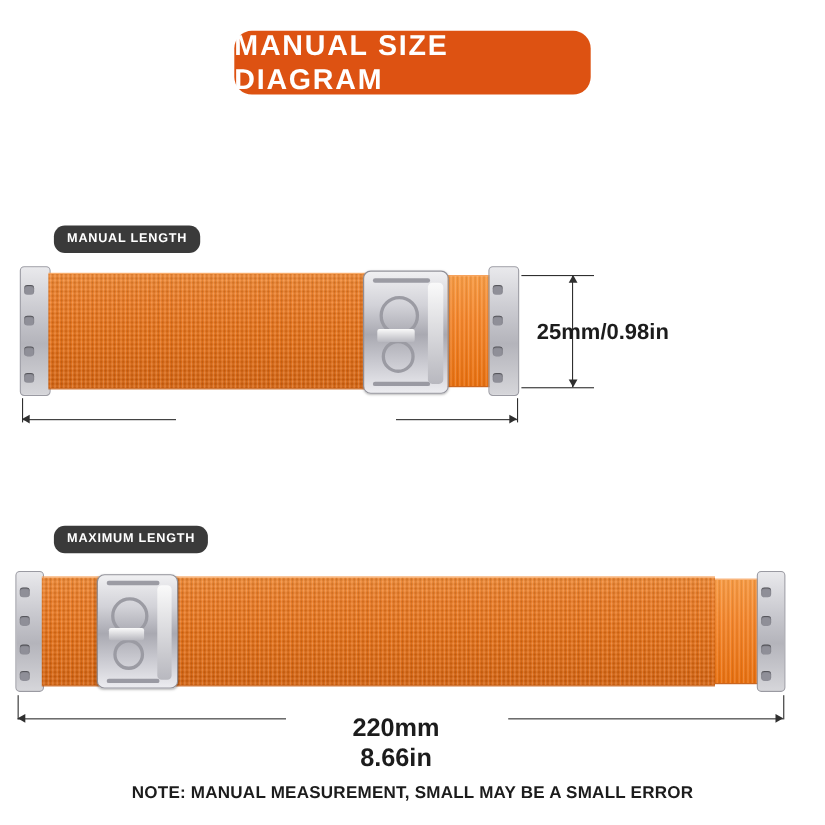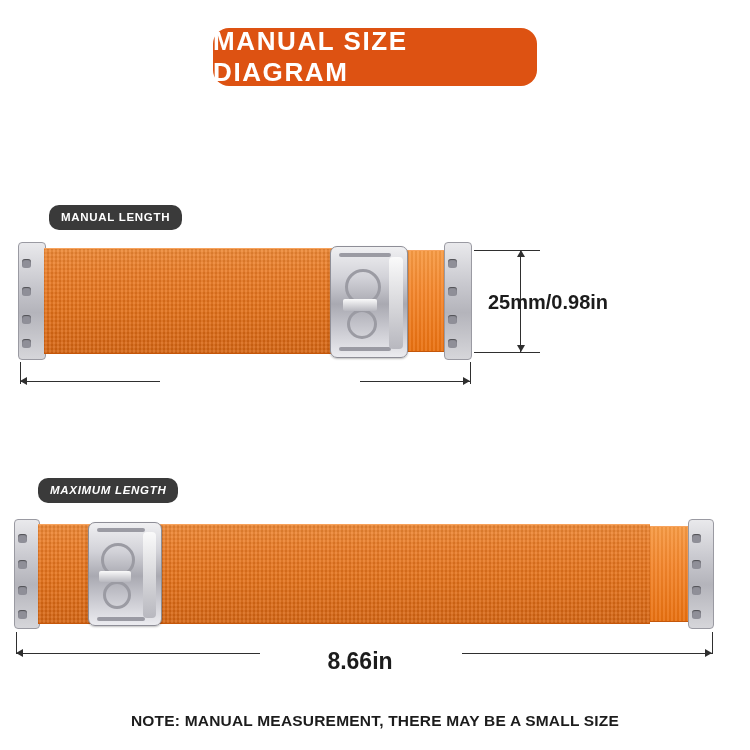--- a/index.html
+++ b/index.html
@@ -44,21 +44,21 @@
     background: #3a3a3a;
     color: #ffffff;
     border-radius: 10px;
     font-size: 11.5px;
     font-weight: bold;
     letter-spacing: 0.7px;
     padding: 6px 12px 7px 12px;
     white-space: nowrap;
   }
   #tag-min { left: 49px; top: 205px; }
-  #tag-max { left: 38px; top: 478px; font-style: italic; }
+  #tag-max { left: 49px; top: 478px; }
 
   
   .strap {
     position: absolute;
   }
 
   
   .lug {
     position: absolute;
     background: linear-gradient(180deg,#e9e9ec 0%,#c9c9cf 35%,#b4b4bb 60%,#d6d6da 100%);
@@ -288,18 +288,19 @@
     </div>
   </div>
 
   <div class="tick" style="left:16px; top:632px; height:22px;"></div>
   <div class="tick" style="left:712px; top:632px; height:22px;"></div>
   <div class="dim-line dim-h" style="left:16px; top:653px; width:244px;"></div>
   <div class="dim-line dim-h" style="left:462px; top:653px; width:250px;"></div>
   <div class="arrow arrow-left" style="left:16px; top:649px;"></div>
   <div class="arrow arrow-right" style="left:705px; top:649px;"></div>
   <div class="dim-label" id="label-220">
+    <div>220mm</div>
     <div>8.66in</div>
   </div>
 
-  <div class="note">NOTE: MANUAL MEASUREMENT, THERE MAY BE A SMALL SIZE</div>
+  <div class="note">NOTE: MANUAL MEASUREMENT, SMALL MAY BE A SMALL ERROR</div>
 
 </div>
 
 </body></html>

